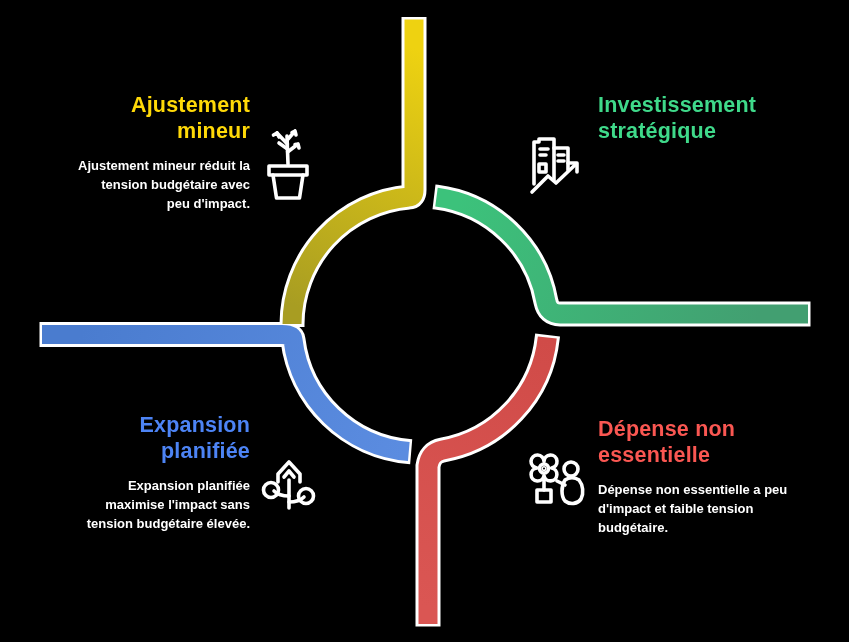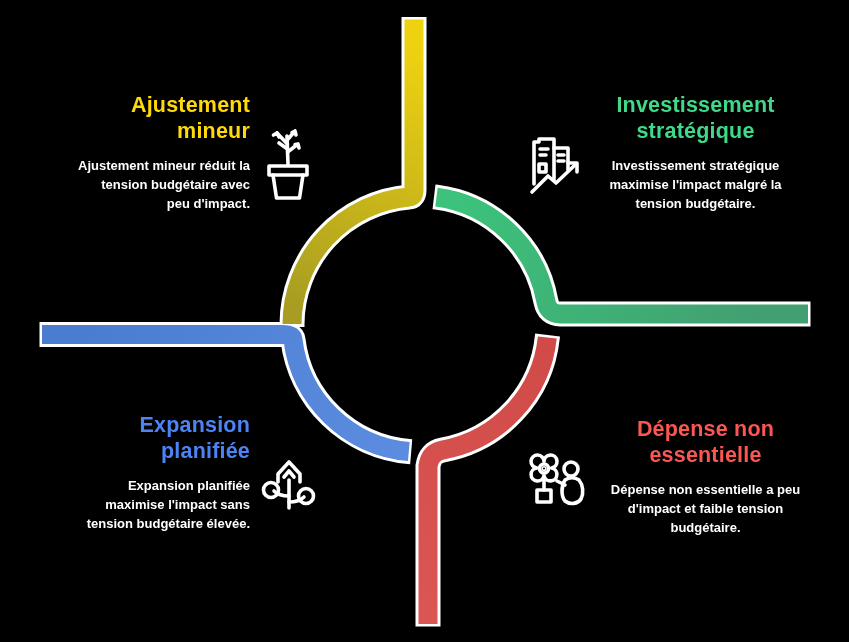--- a/index.html
+++ b/index.html
@@ -12,21 +12,21 @@
   .ring-svg{position:absolute;left:0;top:0;}
   .quad{position:absolute;}
   .quad .q-title{
     font-size:21.5px;font-weight:700;line-height:26px;letter-spacing:.2px;
     margin:0 0 12px 0;
   }
   .quad .q-desc{
     font-size:13px;font-weight:700;line-height:19px;color:#fff;margin:0;
   }
   .align-right{text-align:right;}
-  .align-left{text-align:center;}
+  .align-left{text-align:left;}
   .icon-box{position:absolute;}
   .icon-box svg{display:block;}
   .ic{stroke:#fff;stroke-width:3.6;fill:none;stroke-linecap:round;stroke-linejoin:round;}
 </style>
 </head>
 <body>
 
 <div class="stage">
 
   <svg class="ring-svg" width="849" height="642" viewBox="0 0 849 642">
@@ -62,21 +62,20 @@
     <path stroke="url(#gradR)" stroke-width="19" fill="none" d="M 547.3 329.4 A 128 128 0 0 1 442.2 442.1 Q 430 444.5 428 458 L 428 616"></path>
   </svg>
 
   <div class="quad align-right" style="top:84px;right:599px;width:175px;">
     <h2 class="q-title" style="color: rgb(255, 217, 8);">Ajustement mineur</h2>
     <p class="q-desc">Ajustement mineur réduit la tension budgétaire avec peu d'impact.</p>
   </div>
 
   <div class="quad align-left" style="top:84px;left:598px;width:195px;">
     <h2 class="q-title" style="color: rgb(63, 217, 138);">Investissement stratégique</h2>
-    <p class="q-desc">Investissement stratégique maximise l'impact malgré la tension budgétaire.</p>
   </div>
 
   <div class="quad align-left" style="top:408px;left:598px;width:215px;">
     <h2 class="q-title" style="color: rgb(250, 87, 82);">Dépense non essentielle</h2>
     <p class="q-desc">Dépense non essentielle a peu d'impact et faible tension budgétaire.</p>
   </div>
 
   <div class="quad align-right" style="top:404px;right:599px;width:175px;">
     <h2 class="q-title" style="color: rgb(77, 132, 245);">Expansion planifiée</h2>
     <p class="q-desc">Expansion planifiée maximise l'impact sans tension budgétaire élevée.</p>

